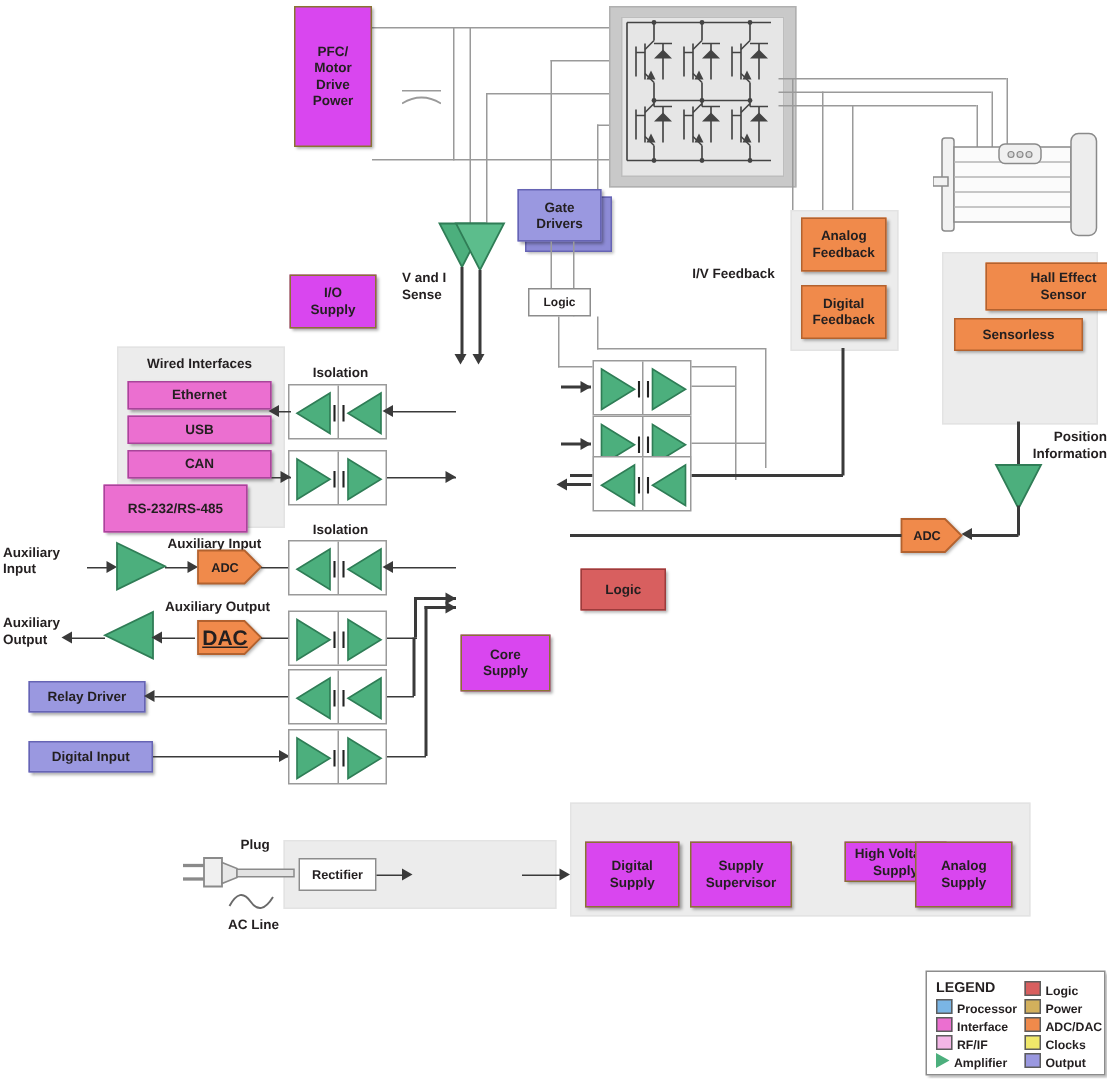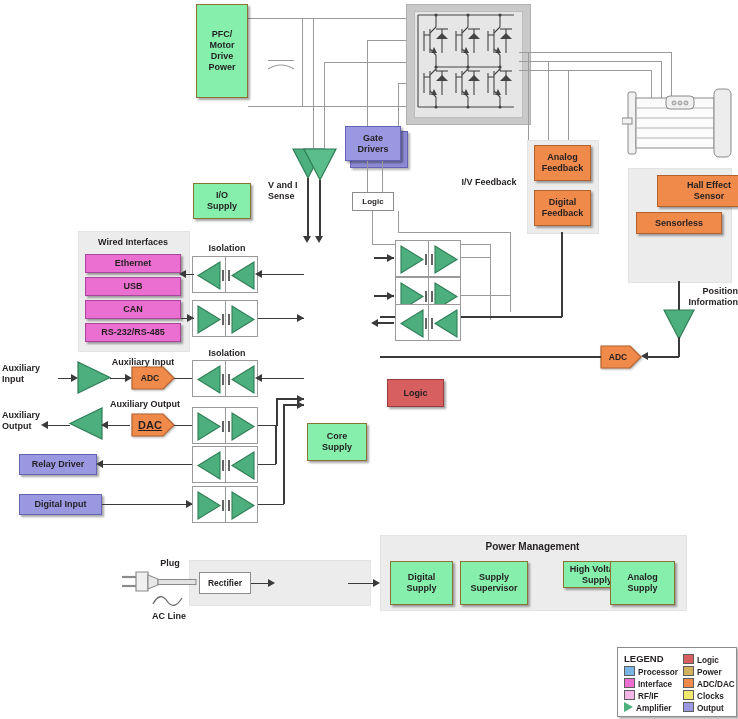--- a/index.html
+++ b/index.html
@@ -11,21 +11,21 @@
   .grp{position:absolute;background:#ececec;border:1px solid #e3e3e3;}
   .lbl{position:absolute;font-size:9px;font-weight:bold;color:#231f20;
        line-height:11px;text-align:center;white-space:pre-line;}
   .lbl.left{text-align:left;}
   .lbl.right{text-align:right;}
 
   .blk{position:absolute;box-sizing:border-box;display:flex;align-items:center;
        justify-content:center;text-align:center;font-size:9px;font-weight:bold;
        line-height:11px;color:#231f20;white-space:pre-line;
        border:1px solid #7a6a30;box-shadow:1.5px 1.5px 2px rgba(0,0,0,.35);}
-  .power   {background:#86efac;border-color:#8a7332;}
+  .power   {background:#d946ef;border-color:#8a7332;}
   .adcdac  {background:#f08a4b;border-color:#b3622f;}
   .iface   {background:#eb6fd0;border-color:#a8459a;}
   .proc    {background:#7ab5e5;border-color:#3d6f9e;}
   .logicR  {background:#d85f5f;border-color:#9c3b3b;}
   .other   {background:#9a98e0;border-color:#6664b4;}
   .plain   {background:#ffffff;border:1px solid #8c8c8c;box-shadow:none;
             font-weight:bold;}
 
   
   .w{position:absolute;background:#3a3a3a;}
@@ -291,21 +291,21 @@
   <div class="w wh" style="left:380px;top:356px;width:221px;"></div>
 
 
   <div class="blk logicR" style="left:387px;top:379px;width:57px;height:28px;">Logic</div>
 
   <div class="grp" style="left:78px;top:231px;width:110px;height:119px;"></div>
   <div class="lbl" style="left:80px;top:237px;width:106px;font-size:9px;">Wired Interfaces</div>
   <div class="blk iface" style="left:85px;top:254px;width:96px;height:19px;">Ethernet</div>
   <div class="blk iface" style="left:85px;top:277px;width:96px;height:19px;">USB</div>
   <div class="blk iface" style="left:85px;top:300px;width:96px;height:19px;">CAN</div>
-  <div class="blk iface" style="left:85px;top:323px;width:96px;height:19px;">RS-232/RS-485</div>
+  <div class="blk iface" style="left:69px;top:323px;width:96px;height:32px;">RS-232/RS-485</div>
 
   <div class="lbl" style="left:193px;top:243px;width:68px;">Isolation</div>
 
   <div class="iso" style="left:192px;top:256px;width:66px;height:37px;">
     <div class="mid" style="left:32px;"></div>
     <svg width="66" height="37" style="position:absolute;left:0;top:0;">
       <polygon points="27,5 27,32 5,18.5" fill="#4caf7d" stroke="#2f7d56" stroke-width="1.1"></polygon>
       <polygon points="61,5 61,32 39,18.5" fill="#4caf7d" stroke="#2f7d56" stroke-width="1.1"></polygon>
       <line x1="30" y1="13" x2="30" y2="24" stroke="#222" stroke-width="1.4"></line>
       <line x1="36" y1="13" x2="36" y2="24" stroke="#222" stroke-width="1.4"></line>
@@ -375,21 +375,21 @@
       </svg>
   </div>
   <div class="w wh" style="left:104px;top:424.5px;width:26px;"></div>
   <div class="ar ar-l" style="left:101px;top:421px;"></div>
   <div class="lbl" style="left:98px;top:399px;width:94px;">Auxiliary Output</div>
 
   <div style="position:absolute;left:131px;top:413px;width:44px;height:24px;">
     <svg width="44" height="24" style="position:absolute;left:0;top:0;filter:drop-shadow(1.2px 1.2px 1.2px rgba(0,0,0,.3));">
       <polygon points="1,1 32,1 43,12 32,23 1,23" fill="#f08a4b" stroke="#b3622f" stroke-width="1.2"></polygon>
     </svg>
-    <div style="position:absolute;left:0;top:0;width:38px;height:24px;display:flex;align-items:center;justify-content:center;font-size:11px;font-weight:bold;text-decoration:underline;">DAC</div>
+    <div style="position:absolute;left:0;top:0;width:38px;height:24px;display:flex;align-items:center;justify-content:center;font-size:14px;font-weight:bold;text-decoration:underline;">DAC</div>
   </div>
   <div class="w wh" style="left:174px;top:424.5px;width:20px;"></div>
 
   <div class="iso" style="left:192px;top:407px;width:66px;height:37px;">
     <div class="mid" style="left:32px;"></div>
     <svg width="66" height="37" style="position:absolute;left:0;top:0;">
       <polygon points="5,5 5,32 27,18.5" fill="#4caf7d" stroke="#2f7d56" stroke-width="1.1"></polygon>
       <polygon points="39,5 39,32 61,18.5" fill="#4caf7d" stroke="#2f7d56" stroke-width="1.1"></polygon>
       <line x1="30" y1="13" x2="30" y2="24" stroke="#222" stroke-width="1.4"></line>
       <line x1="36" y1="13" x2="36" y2="24" stroke="#222" stroke-width="1.4"></line>
@@ -483,21 +483,20 @@
   <div class="lbl" style="left:143px;top:558px;width:54px;">Plug</div>
   <div class="lbl" style="left:138px;top:611px;width:62px;">AC Line</div>
 
   <div class="blk plain" style="left:199px;top:572px;width:52px;height:22px;font-size:8.5px;">Rectifier</div>
   <div class="w wh" style="left:251px;top:582.5px;width:22px;"></div>
   <div class="ar ar-r" style="left:268px;top:579px;"></div>
   <div class="w wh" style="left:348px;top:582.5px;width:30px;"></div>
   <div class="ar ar-r" style="left:373px;top:579px;"></div>
 
   <div class="grp" style="left:380px;top:535px;width:305px;height:74px;"></div>
-  <div class="lbl" style="left:380px;top:541px;width:305px;font-size:10px;">Power Management</div>
   <div class="blk power" style="left:390px;top:561px;width:63px;height:44px;">Digital
 Supply</div>
   <div class="blk power" style="left:460px;top:561px;width:68px;height:44px;">Supply
 Supervisor</div>
   <div class="blk power" style="left:535px;top:561px;width:68px;height:27px;margin-left:28px;">High Voltage
 Supply</div>
   <div class="blk power" style="left:610px;top:561px;width:65px;height:44px;">Analog
 Supply</div>
 
   <div id="legend" style="left:617px;top:647px;width:120px;height:70px;">

